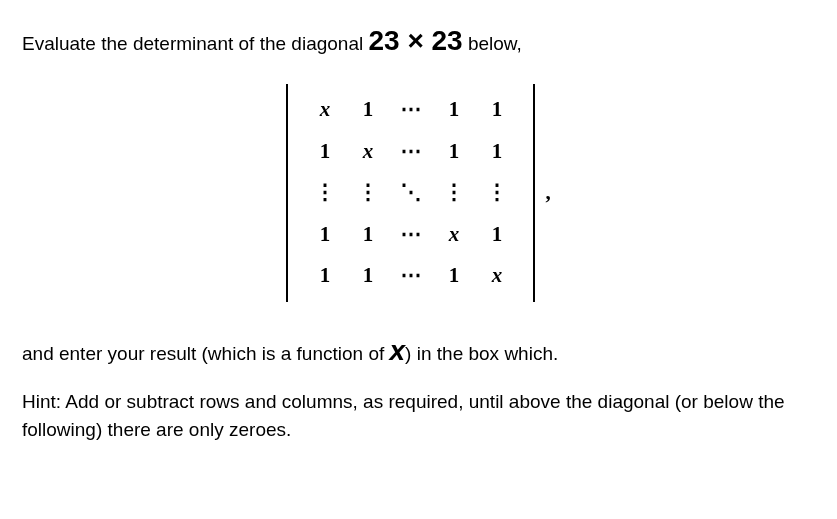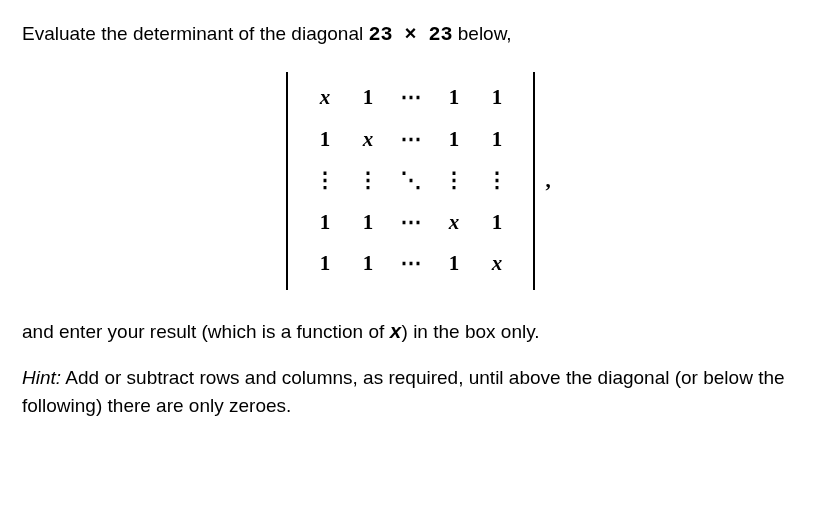--- a/index.html
+++ b/index.html
@@ -13,23 +13,23 @@
       color: #000;
       background: #fff;
       padding: 20px 22px;
       width: 837px;
       line-height: 1.5;
     }
     .paragraph {
       margin-bottom: 16px;
     }
     .math-inline {
-      font-family: Liberation Mono, monospace;
+      font-family: Liberation Sans, sans-serif;
       font-weight: bold;
-      font-size: 20px;
+      font-size: 28px;
     }
     .mvar {
       font-style: italic;
     }
     .matrix-block {
       display: flex;
       justify-content: center;
       align-items: flex-start;
       margin: 22px 0 28px 0;
     }
@@ -62,21 +62,20 @@
       font-weight: bold;
     }
     .comma {
       font-family: "Times New Roman", Times, serif;
       font-weight: bold;
       font-size: 21px;
       margin-left: 10px;
       align-self: center;
     }
     .italic {
-      font-style: italic;
       text-align: right;
     }
   </style>
 </head>
 <body>
 
 <div class="paragraph">
   <span>Evaluate the determinant of the diagonal </span><span class="math-inline">23 × 23</span><span> below,</span>
 </div>
 
@@ -121,18 +120,18 @@
         <td><span class="mvar">x</span></td>
       </tr>
     </tbody>
       </table>
     <div class="matrix-bar"></div>
   </div>
   <span class="comma">,</span>
 </div>
 
 <div class="paragraph">
-  <span>and enter your result (which is a function of </span><span class="math-inline mvar">x</span><span>) in the box only.</span>
+  <span>and enter your result (which is a function of </span><span class="math-inline mvar">x</span><span>) in the box which.</span>
 </div>
 
 <div class="paragraph">
   <span class="italic">Hint:</span><span> Add or subtract rows and columns, as required, until above the diagonal (or below the following) there are only zeroes.</span>
 </div>
 
 </body></html>

